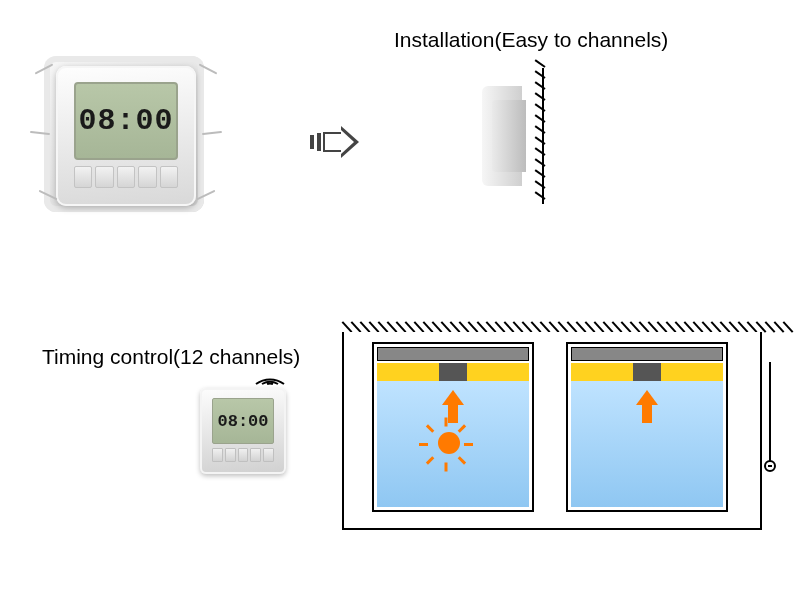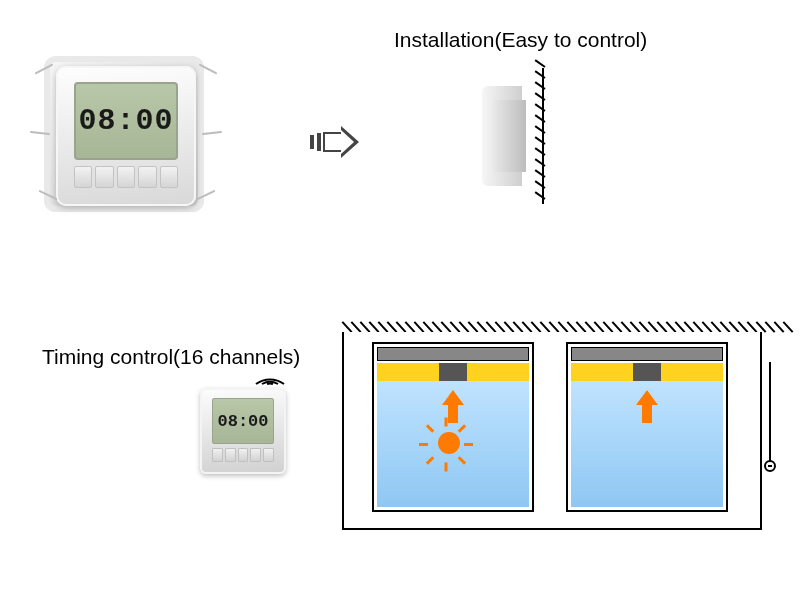--- a/index.html
+++ b/index.html
@@ -202,22 +202,22 @@
   .pull-cord{
     position:absolute; right:-16px; top:30px; width:12px; height:120px;
   }
   .pull-cord .cord{position:absolute;left:5px;top:0;width:2px;height:100px;background:#000;}
   .pull-cord .knob{position:absolute;left:0;top:98px;width:12px;height:12px;border:2px solid #000;border-radius:50%;background:#fff;}
   .pull-cord .knob::after{content:"";position:absolute;left:2px;top:3px;width:4px;height:2px;background:#000;}
 </style>
 </head>
 <body>
 
-<div class="title" style="left:394px;top:28px;">Installation(Easy to control)</div>
-<div class="title" style="left:42px;top:345px;">Timing control(16 channels)</div>
+<div class="title" style="left:394px;top:28px;">Installation(Easy to channels)</div>
+<div class="title" style="left:42px;top:345px;">Timing control(12 channels)</div>
 
 <div class="device-large">
   <div class="backplate"></div>
   <div class="frame"></div>
   <div class="screen">08:00</div>
   <div class="btnrow">
     <div class="b"></div>
     <div class="b"></div>
     <div class="b"></div>
     <div class="b"></div>

